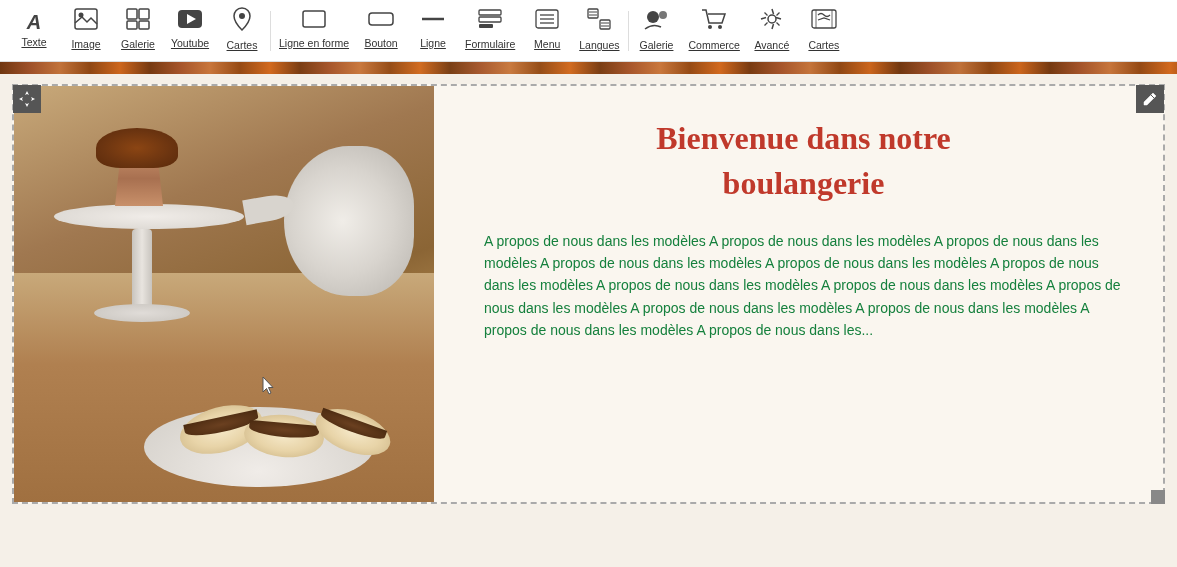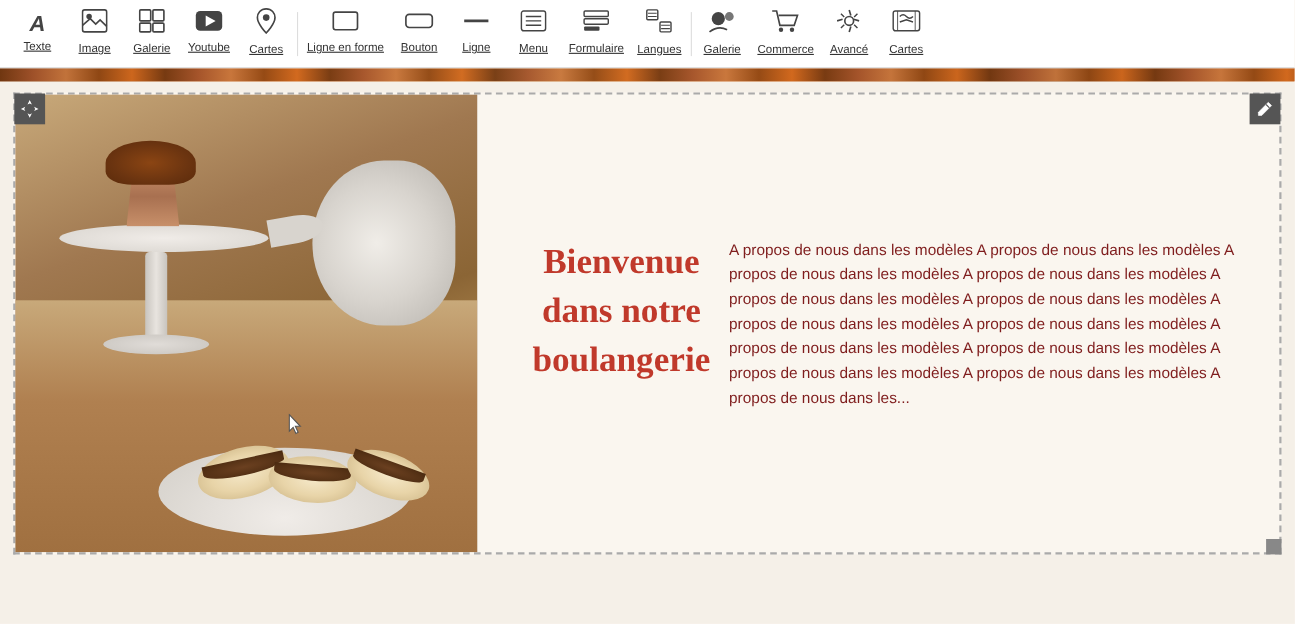--- a/index.html
+++ b/index.html
@@ -253,35 +253,35 @@
     }
     .img-cookie-dark {
       background: radial-gradient(ellipse, #6B4020 0%, #4a2a10 100%);
     }
 
     
     .text-panel {
       flex: 1;
       padding: 30px 40px 30px 50px;
       display: flex;
+      flex-direction: column;
       align-items: center;
-      gap: 17px;
     }
     .bakery-title {
       font-size: 32px;
       font-weight: bold;
       color: #c0392b;
       text-align: center;
       line-height: 1.4;
       margin-bottom: 24px;
       font-family: Georgia, 'Times New Roman', serif;
     }
     .bakery-description {
       font-size: 14px;
-      color: #7f1d1d;
+      color: #15803d;
       line-height: 1.6;
       text-align: left;
     }
 
     
     .cursor {
       position: absolute;
       width: 12px;
       height: 18px;
       pointer-events: none;
@@ -358,37 +358,37 @@
     <span class="icon">
       <svg width="26" height="20" viewBox="0 0 26 20">
           <line x1="2" y1="10" x2="24" y2="10" stroke="#444" stroke-width="2.5"></line>
         </svg>
     </span>
     <span class="label">Ligne</span>
   </div>
   <div class="toolbar-item">
     <span class="icon">
       <svg width="26" height="22" viewBox="0 0 26 22">
+          <rect x="2" y="2" width="22" height="5" rx="1" fill="none" stroke="#444" stroke-width="1.3"></rect>
+          <rect x="2" y="9" width="22" height="5" rx="1" fill="none" stroke="#444" stroke-width="1.3"></rect>
+          <rect x="2" y="16" width="14" height="4" rx="1" fill="#444"></rect>
+        </svg>
+    </span>
+    <span class="label">Formulaire</span>
+  </div>
+  <div class="toolbar-item">
+    <span class="icon">
+      <svg width="26" height="22" viewBox="0 0 26 22">
           <rect x="2" y="2" width="22" height="18" rx="2" fill="none" stroke="#444" stroke-width="1.3"></rect>
           <line x1="6" y1="7" x2="20" y2="7" stroke="#444" stroke-width="1.3"></line>
           <line x1="6" y1="11" x2="20" y2="11" stroke="#444" stroke-width="1.3"></line>
           <line x1="6" y1="15" x2="20" y2="15" stroke="#444" stroke-width="1.3"></line>
         </svg>
     </span>
     <span class="label">Menu</span>
-  </div>
-  <div class="toolbar-item">
-    <span class="icon">
-      <svg width="26" height="22" viewBox="0 0 26 22">
-          <rect x="2" y="2" width="22" height="5" rx="1" fill="none" stroke="#444" stroke-width="1.3"></rect>
-          <rect x="2" y="9" width="22" height="5" rx="1" fill="none" stroke="#444" stroke-width="1.3"></rect>
-          <rect x="2" y="16" width="14" height="4" rx="1" fill="#444"></rect>
-        </svg>
-    </span>
-    <span class="label">Formulaire</span>
   </div>
   <div class="toolbar-item">
     <span class="icon">
       <svg width="26" height="24" viewBox="0 0 26 24">
           <rect x="2" y="2" width="10" height="9" rx="1" fill="none" stroke="#444" stroke-width="1.3"></rect>
           <line x1="3" y1="5" x2="11" y2="5" stroke="#444" stroke-width="1"></line>
           <line x1="3" y1="8" x2="11" y2="8" stroke="#444" stroke-width="1"></line>
           <rect x="14" y="13" width="10" height="9" rx="1" fill="none" stroke="#444" stroke-width="1.3"></rect>
           <line x1="15" y1="16" x2="23" y2="16" stroke="#444" stroke-width="1"></line>
           <line x1="15" y1="19" x2="23" y2="19" stroke="#444" stroke-width="1"></line>

